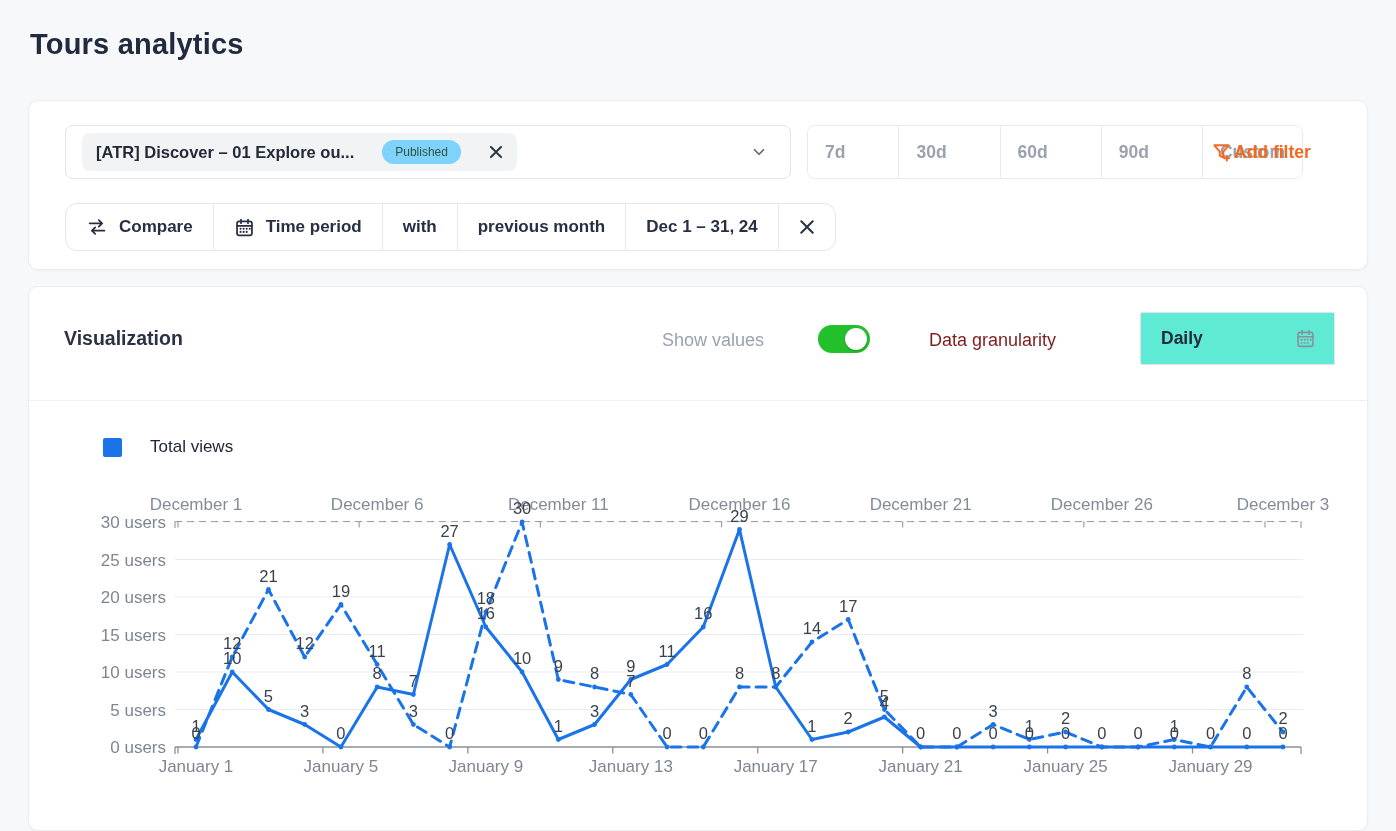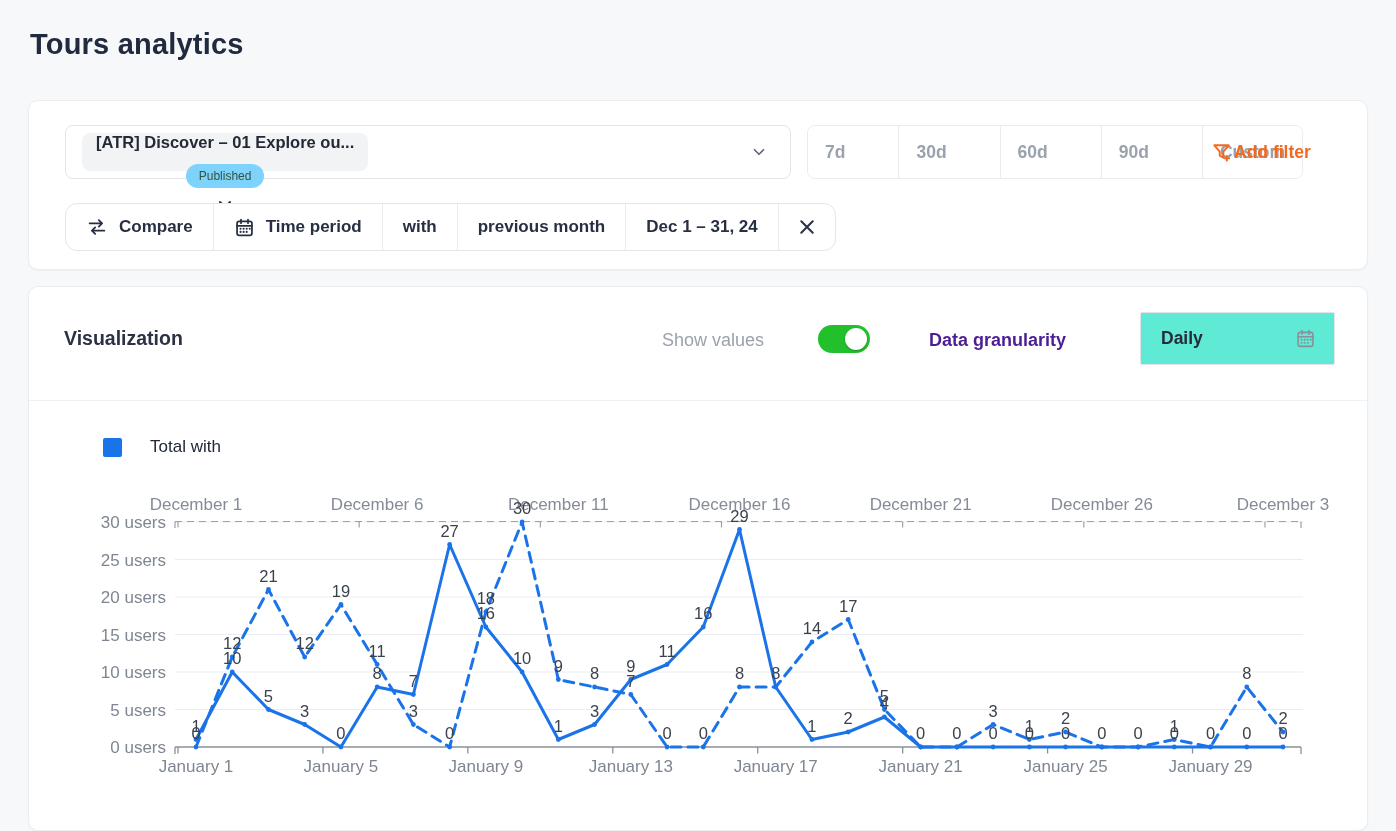--- a/index.html
+++ b/index.html
@@ -5,21 +5,21 @@
   * { margin:0; padding:0; box-sizing:border-box; }
   html,body { width:1396px; height:831px; overflow:hidden; }
   body { background:#f7f8fa; font-family:"Liberation Sans", sans-serif; position:relative; }
   .card { position:absolute; background:#fff; border:1px solid #ecedf1; border-radius:10px; box-shadow:0 1px 2px rgba(16,24,40,.04); }
 
   h1.page-title { position:absolute; left:30px; top:28px; font-size:29px; font-weight:700; color:#212a3e; letter-spacing:.2px; }
 
   
   .card-filters { left:28px; top:100px; width:1340px; height:170px; }
   .tour-select { position:absolute; left:36px; top:24px; width:726px; height:54px; border:1px solid #e2e4e9; border-radius:8px; background:#fff; display:flex; align-items:center; padding:0 22px 0 16px; cursor:pointer; }
-  .chip { display:flex; align-items:center; background:#f1f3f4; border-radius:8px; height:38px; padding:0 14px; gap:12px;flex-direction:column; }
+  .chip { display:flex; align-items:center; background:#f1f3f4; border-radius:8px; height:38px; padding:0 14px; gap:28px; }
   .chip-label { font-size:16.5px; font-weight:600; color:#232936; white-space:nowrap; }
   .badge { background:#7dd3fc; color:#33523b; border-radius:14px; padding:5px 13px; font-size:12px; font-weight:500; }
   .chip .x-icon { display:flex; }
   .tour-select .chev { margin-left:auto; display:flex; }
 
   .range-group { position:absolute; left:778px; top:24px; height:54px; display:flex; border:1px solid #e9ebef; border-radius:8px; overflow:hidden; background:#fff;gap:36px; }
   .range-btn { border:none; background:#fff; border-left:1px solid #e9ebef; color:#9aa2ae; font-family:inherit; font-size:17.5px; font-weight:600; padding:0 17px; cursor:pointer; }
   .range-btn:first-child { border-left:none; }
 
   .add-filter { position:absolute; left:1182px; top:24px; height:54px; display:flex; align-items:center; gap:0; background:none; border:none; cursor:pointer; font-family:inherit; }
@@ -31,21 +31,21 @@
   .seg.static { cursor:default; }
 
   
   .card-viz { left:28px; top:286px; width:1340px; height:545px; }
   .viz-title { position:absolute; left:64px; top:327px; font-size:19.5px; font-weight:700; color:#2b3243; }
   .show-values-label { position:absolute; left:662px; top:330px; font-size:18px; color:#9ba2ac; }
   .toggle { position:absolute; left:818px; top:325px; width:52px; height:28px; border-radius:14px; background:#c9ccd2; cursor:pointer; }
   .toggle.on { background:#22c02b; }
   .toggle .knob { position:absolute; top:3px; left:3px; width:22px; height:22px; border-radius:50%; background:#fff; box-shadow:0 1px 2px rgba(0,0,0,.25); }
   .toggle.on .knob { left:auto; right:3px; }
-  .granularity-label { position:absolute; left:929px; top:330px; font-size:18px; font-weight:700; color:#4c1d95; }
+  .granularity-label { position:absolute; left:929px; top:330px; font-size:18px; font-weight:400; color:#7f1d1d; }
   .daily-select { position:absolute; left:1140px; top:312px; width:195px; height:53px; border:1px solid #e2e4e9; border-radius:2px; background:#5eead4; display:flex; align-items:center; padding:0 18px 0 20px; cursor:pointer; }
   .daily-select .val { font-size:17.5px; font-weight:600; color:#242b3a; }
   .daily-select .cal { margin-left:auto; display:flex; }
   .viz-divider { position:absolute; left:29px; top:400px; width:1338px; height:1px; background:#eef0f4; }
 
   .legend { position:absolute; left:103px; top:437px; display:flex; align-items:center; gap:28px; cursor:pointer; }
   .legend-swatch { width:19px; height:19px; border-radius:2px; background:#1a73e8; }
   .legend-label { font-size:17px; color:#212837; }
 
   #chart-svg { position:absolute; left:0; top:420px; width:1396px; height:405px; pointer-events:none; }
@@ -140,21 +140,21 @@
         <rect x="3.5" y="5" width="17" height="16" rx="2.5"></rect>
         <path d="M8 3v4M16 3v4M3.5 10h17"></path>
         <path d="M7.5 13.5h.01M11 13.5h.01M14.5 13.5h.01M18 13.5h.01M7.5 17h.01M11 17h.01M14.5 17h.01" stroke-width="2.2"></path>
       </svg>
   </span>
 </div>
 <div class="viz-divider"></div>
 
 <div class="legend">
   <span class="legend-swatch"></span>
-  <span class="legend-label">Total with</span>
+  <span class="legend-label">Total views</span>
 </div>
 
 <svg id="chart-svg" viewBox="0 420 1396 405">
     <text x="166" y="753" text-anchor="end" fill="#7e8692" font-size="17">0 users</text>
     <line x1="175" y1="709.5" x2="1303" y2="709.5" stroke="#e9edf2" stroke-width="1"></line>
     <text x="166" y="715.5" text-anchor="end" fill="#7e8692" font-size="17">5 users</text>
     <line x1="175" y1="672" x2="1303" y2="672" stroke="#e9edf2" stroke-width="1"></line>
     <text x="166" y="678" text-anchor="end" fill="#7e8692" font-size="17">10 users</text>
     <line x1="175" y1="634.5" x2="1303" y2="634.5" stroke="#e9edf2" stroke-width="1"></line>
     <text x="166" y="640.5" text-anchor="end" fill="#7e8692" font-size="17">15 users</text>

